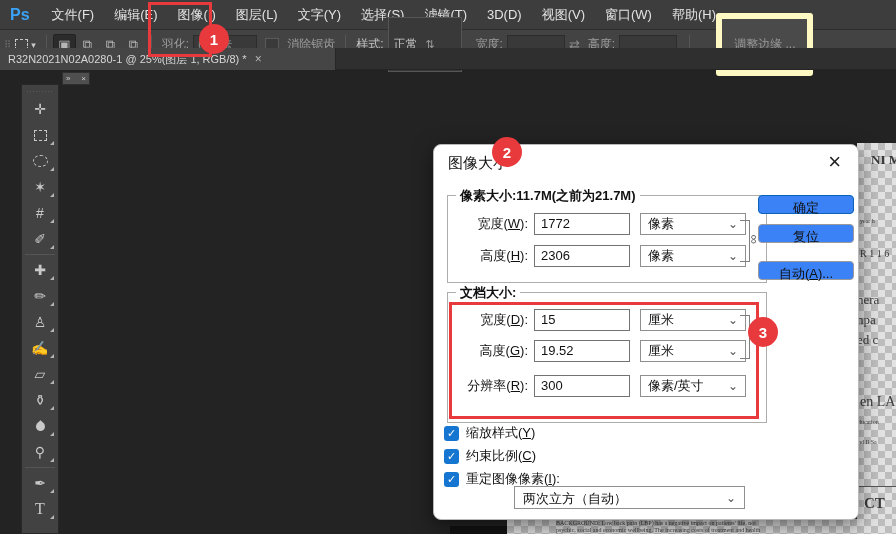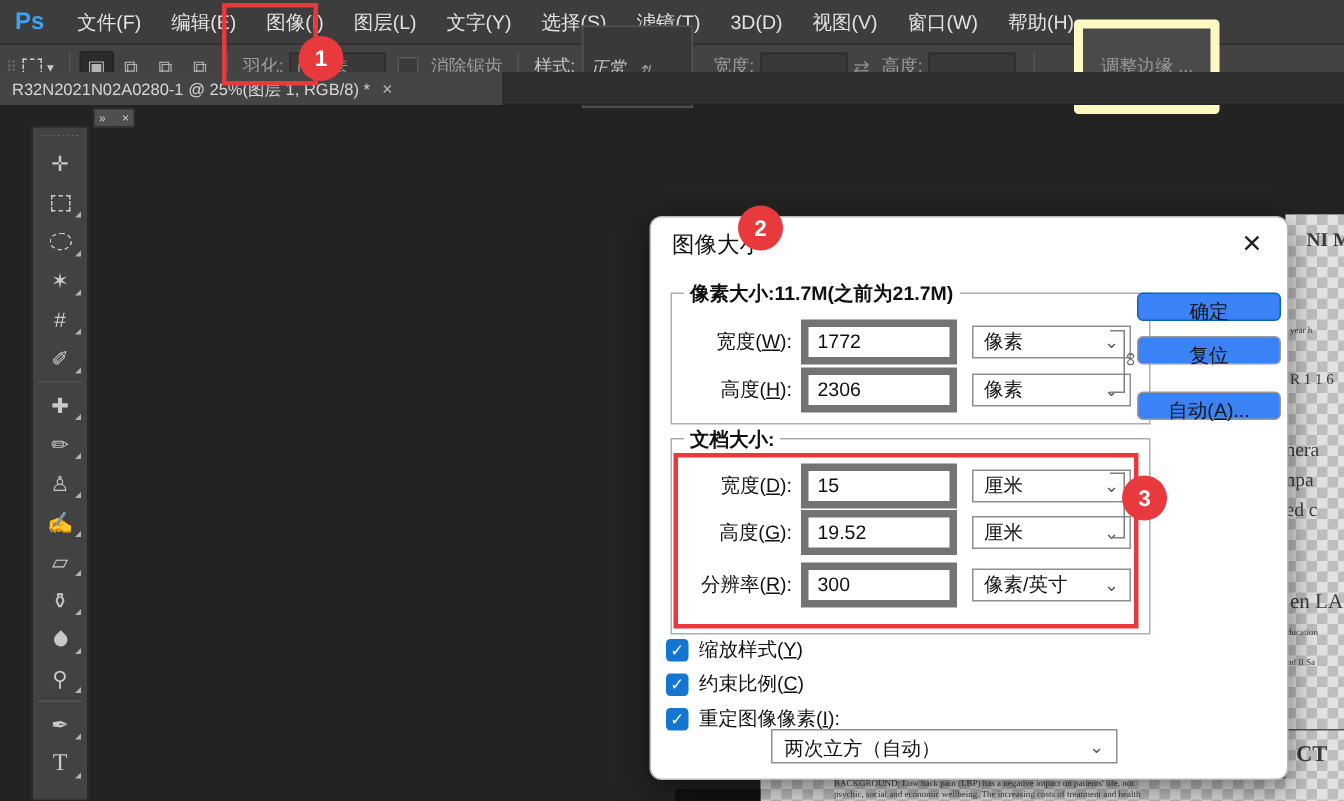--- a/index.html
+++ b/index.html
@@ -23,21 +23,21 @@
   .mode-btn{width:23px;height:22px;display:flex;align-items:center;justify-content:center;
             color:#b5b5b5;font-size:13px;border-radius:2px;}
   .mode-btn.pressed{background:#2b2b2b;border:1px solid #222;box-sizing:border-box;}
   .olabel{color:#9e9e9e;margin:0 4px;}
   .olabel.lit{color:#c4c4c4;}
   .oinput{width:58px;height:18px;background:#393939;border:1px solid #2c2c2c;
           color:#8f8f8f;line-height:18px;padding-left:4px;}
   .oinput.empty{width:52px;}
   .ocheck{width:12px;height:12px;background:#3a3a3a;border:1px solid #5a5a5a;margin:0 4px 0 8px;}
   .oselect{min-width:62px;height:19px;background:#393939;border:1px solid #555;
-           color:#c9c9c9;display:flex;align-items:flex-end;padding:17px 5px;gap:8px;font-style:italic;}
+           color:#c9c9c9;display:flex;align-items:center;padding:17px 5px;gap:8px;}
   .spinner{color:#9a9a9a;font-size:11px;}
   .swap{color:#8a8a8a;font-size:13px;margin:0 4px;}
   .obutton{background:#4a4a4a;border:6px solid #fef9c3;border-radius:3px;color:#989898;
            padding:17px 12px;margin-left:20px;}
 
   
   #tab-bar{left:0;top:48px;width:896px;height:22px;background:#2f2f2f;border-bottom:1px solid #242424;box-sizing:border-box;}
   #doc-tab{position:absolute;left:0;top:0;width:336px;height:22px;background:#454545;
            border-right:1px solid #262626;display:flex;align-items:center;padding:0 8px;box-sizing:border-box;}
   #doc-tab .title{color:#d6d6d6;font-size:11px;white-space:nowrap;overflow:hidden;}
@@ -68,21 +68,21 @@
   
   #dialog{left:433px;top:144px;width:424px;height:374px;background:#ffffff;border:1px solid #b9b9b9;
           border-radius:8px;box-shadow:0 6px 20px rgba(0,0,0,.5);z-index:20;font-size:13px;color:#111;}
   #dlg-title{left:14px;top:9px;font-size:15px;}
   #dlg-close{right:17px;top:4px;font-size:22px;font-weight:300;color:#222;}
   .fieldset{position:absolute;border:1px solid #adadad;box-sizing:border-box;}
   .legend{position:absolute;top:-9px;left:8px;background:#fff;padding:0 4px;font-size:13px;color:#111;white-space:nowrap;font-weight:bold;}
   .frow{position:absolute;left:8px;display:flex;align-items:center;}
   .flabel{display:inline-block;width:72px;text-align:right;margin-right:6px;white-space:nowrap;}
   .flabel .u{text-decoration:underline;}
-  .tinput{width:88px;height:20px;border:5px solid #737373;line-height:20px;padding-left:6px;background:#fff;}
+  .tinput{width:88px;height:20px;border:1px solid #737373;line-height:20px;padding-left:6px;background:#fff;}
   .tselect{position:relative;width:97px;height:20px;border:1px solid #8f8f8f;line-height:20px;
            padding-left:7px;margin-left:10px;background:#fff;box-sizing:content-box;}
   .tselect .chev{position:absolute;right:7px;top:0;color:#555;font-size:12px;}
   .bracket{position:absolute;width:9px;border:1px solid #808080;border-left:none;}
   .chain{position:absolute;color:#666;font-size:13px;transform:rotate(90deg);}
   .cbrow{position:absolute;left:10px;display:flex;align-items:center;}
   .cbox{width:15px;height:15px;background:#1576d2;border-radius:3px;color:#fff;font-size:11px;
         display:flex;align-items:center;justify-content:center;margin-right:7px;}
   .dbtn{position:absolute;left:324px;width:96px;height:19px;background:#3b82f6;border:1px solid #9a9a9a;
         border-radius:4px;text-align:center;line-height:23px;box-sizing:border-box;}

